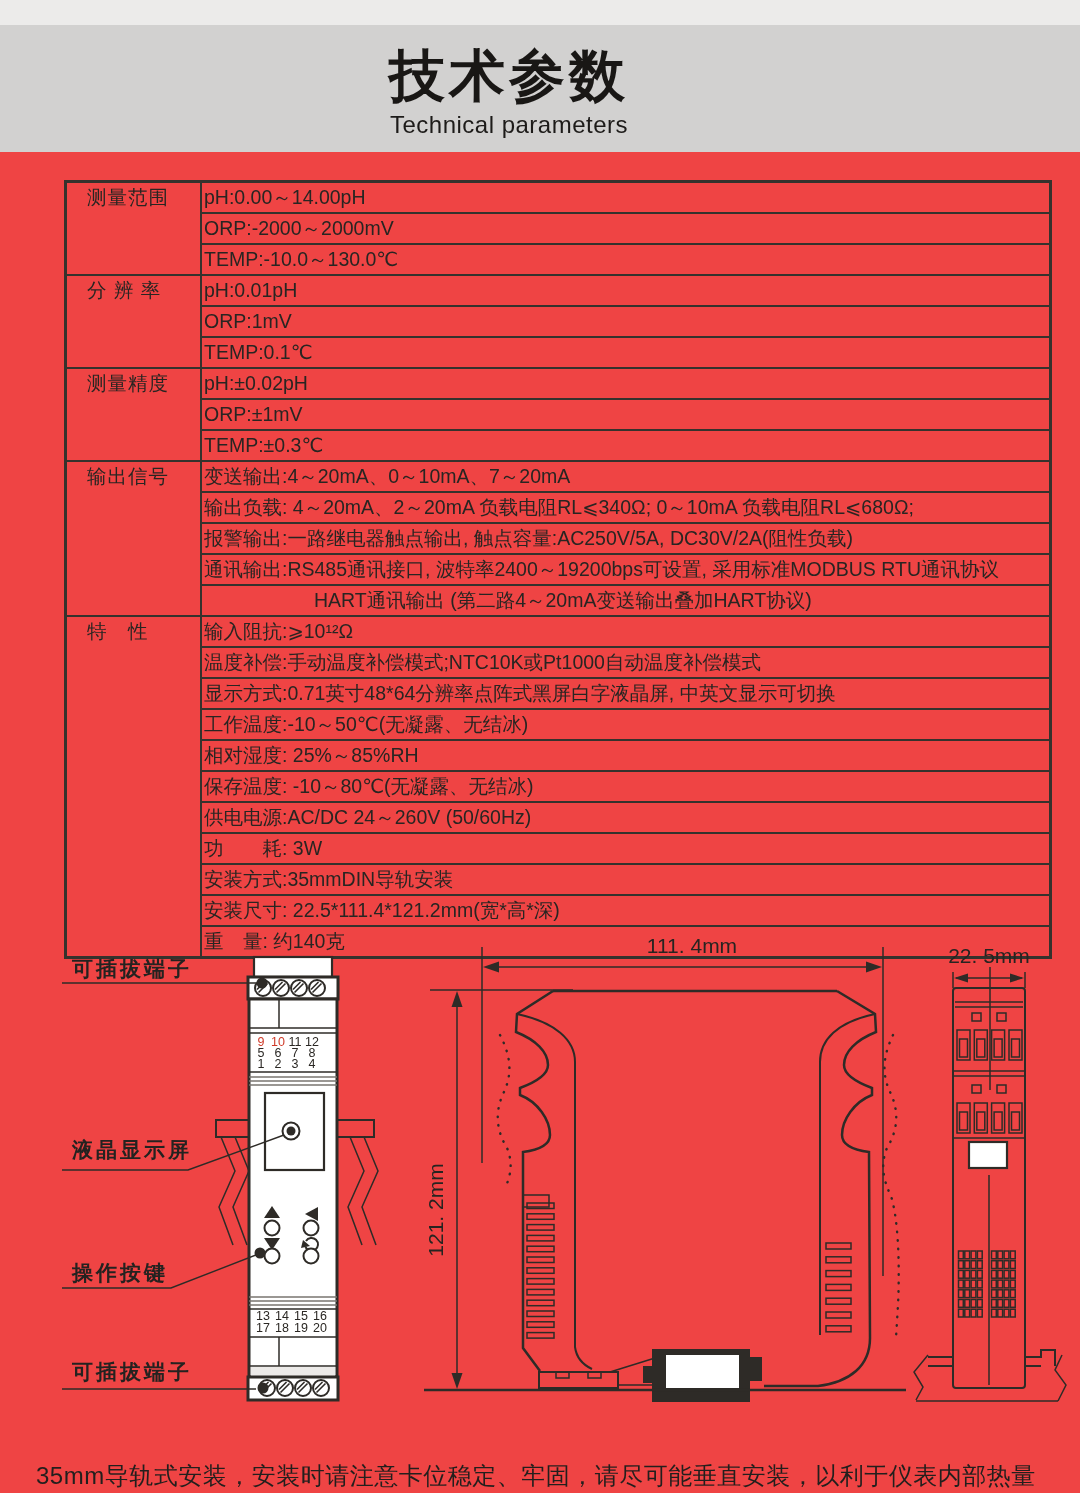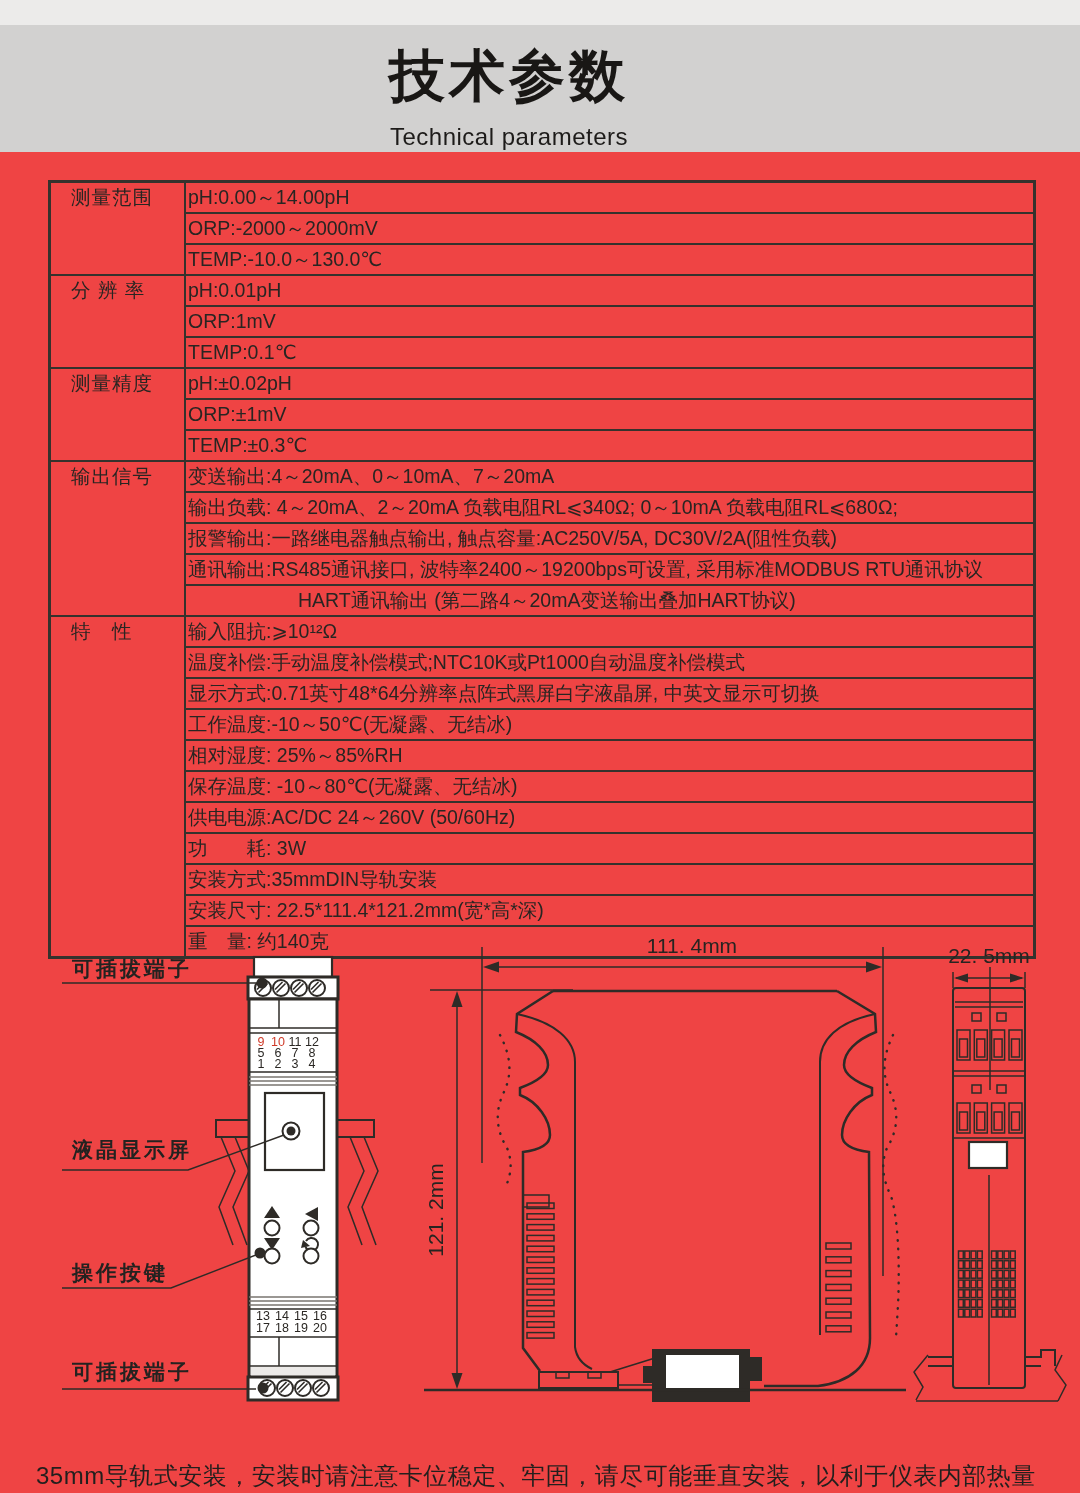--- a/index.html
+++ b/index.html
@@ -2,22 +2,22 @@
 <html><head>
 <meta charset="utf-8">
 <style>
   html,body{margin:0;padding:0;background:#fff;}
   .page{position:relative;width:1080px;height:1493px;background:#ef4444;overflow:hidden;
         font-family:"Liberation Sans","DejaVu Sans",sans-serif;color:#2a2724;}
   .topstrip{position:absolute;left:0;top:0;width:1080px;height:25px;background:#ecebea;}
   .banner{position:absolute;left:0;top:25px;width:1080px;height:127px;background:#d2d1d0;}
   .banner-inner{width:1018px;text-align:center;}
   .title{margin:0;padding-top:20px;font-size:56px;font-weight:bold;letter-spacing:4px;color:#191715;line-height:1.1;}
-  .subtitle{margin:16px;font-size:24px;color:#1d1b19;letter-spacing:0.5px;}
-  table.spec{position:absolute;left:48px;top:180px;width:988px;border-collapse:collapse;table-layout:fixed;
+  .subtitle{margin:4px;font-size:24px;color:#1d1b19;letter-spacing:0.5px;}
+  table.spec{position:absolute;left:64px;top:180px;width:988px;border-collapse:collapse;table-layout:fixed;
              border:3px solid #35322d;}
   table.spec td{border:2px solid #35322d;height:29px;line-height:29px;font-size:19.5px;
                 white-space:nowrap;overflow:hidden;color:#282522;}
   td.group-cell{width:113px;vertical-align:top;padding:0 0 0 20px;letter-spacing:1px;}
   td.value-cell{padding:0 4px 0 2px;}
   td.value-cell.indent{padding-left:112px;}
   .footnote{position:absolute;left:36px;top:1436px;width:1020px;font-size:24px;color:#221f1d;letter-spacing:0.5px;}
   
   svg.diagrams{position:absolute;left:0;top:925px;}
   .outline{fill:#ffffff;stroke:#2e2b27;stroke-width:3;}

